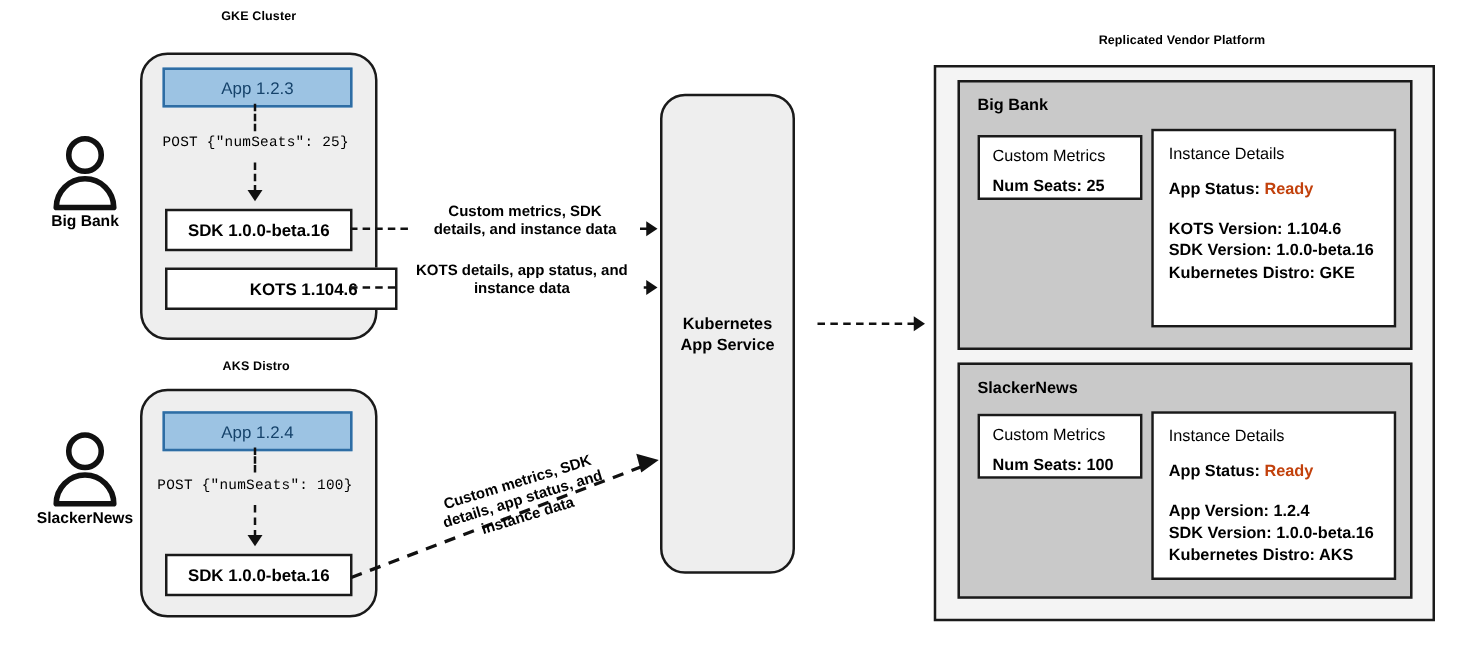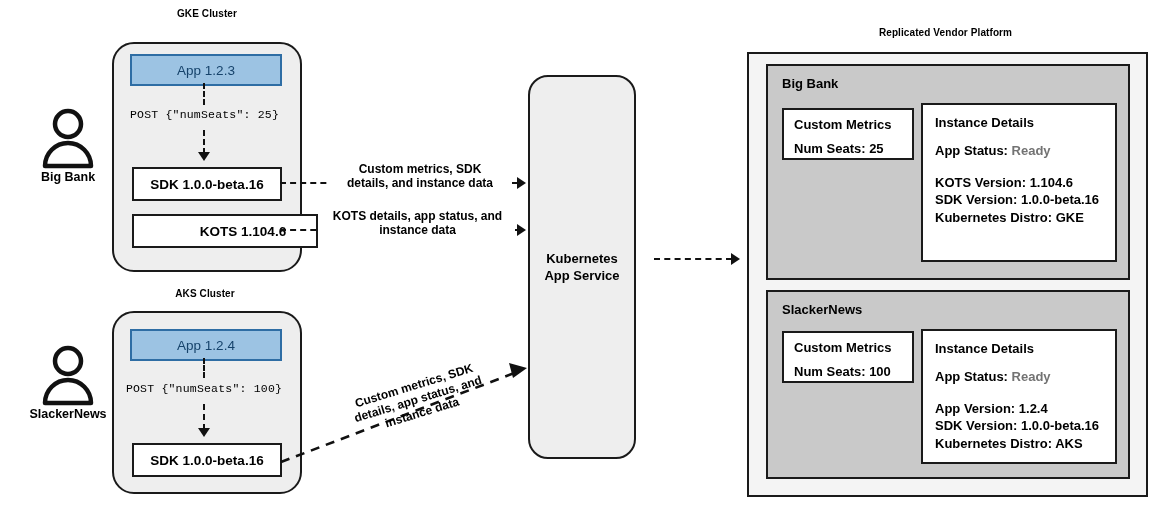--- a/index.html
+++ b/index.html
@@ -28,23 +28,23 @@
            border-top:9px solid #111;}
   .arrow-r{width:0;height:0;border-top:6px solid transparent;border-bottom:6px solid transparent;
            border-left:9px solid #111;}
   .hdash{border-top:2.6px dashed #111;}
 
   
   .platform{background:#f4f4f4;border:2.5px solid #1a1a1a;}
   .tenant{background:#c9c9c9;border:2.5px solid #1a1a1a;}
   .tenant-name{font-weight:bold;font-size:13px;}
   .card{background:#fff;border:2.5px solid #1a1a1a;}
-  .card h4{margin:0;font-size:13px;font-weight:bold;}
+  .card h4{margin:0;font-size:13px;font-weight:normal;}
   .card .line{font-size:13px;font-weight:bold;line-height:17.5px;white-space:nowrap;}
-  .ready{color:#737373;}
+  .ready{color:#c2410c;}
 
   .person-label{font-weight:bold;font-size:12.5px;text-align:center;}
   .rot{transform-origin:center center;}
   .svc-txt{font-weight:bold;font-size:13px;text-align:center;line-height:17px;}
 </style>
 </head>
 <body>
 
 <div class="abs" style="left:20px;top:108px;width:96px;">
   <div style="display:flex;justify-content:center;">
@@ -73,21 +73,21 @@
 <div class="abs appbox" style="left:130px;top:54px;width:148px;height:28px;">App 1.2.3</div>
 
 <div class="abs vdash" style="left:203px;top:83px;height:22px;"></div>
 <div class="abs mono" style="left:122px;top:108px;width:165px;text-align:center;">POST {"numSeats": 25}</div>
 <div class="abs vdash" style="left:203px;top:130px;height:24px;"></div>
 <div class="abs arrow-d" style="left:198px;top:152px;"></div>
 
 <div class="abs wbox" style="left:132px;top:167px;width:146px;height:30px;">SDK 1.0.0-beta.16</div>
 <div class="abs wbox" style="left:132px;top:214px;width:146px;height:30px;padding-left:36px;">KOTS 1.104.6</div>
 
-<div class="abs ttl" style="left:112px;top:288px;width:186px;">AKS Cluster</div>
+<div class="abs ttl" style="left:112px;top:288px;width:186px;">AKS Distro</div>
 
 <div class="abs cluster" style="left:112px;top:311px;width:186px;height:179px;"></div>
 
 <div class="abs appbox" style="left:130px;top:329px;width:148px;height:28px;">App 1.2.4</div>
 
 <div class="abs vdash" style="left:203px;top:358px;height:20px;"></div>
 <div class="abs mono" style="left:114px;top:382px;width:180px;text-align:center;">POST {"numSeats": 100}</div>
 <div class="abs vdash" style="left:203px;top:404px;height:26px;"></div>
 <div class="abs arrow-d" style="left:198px;top:428px;"></div>
 

